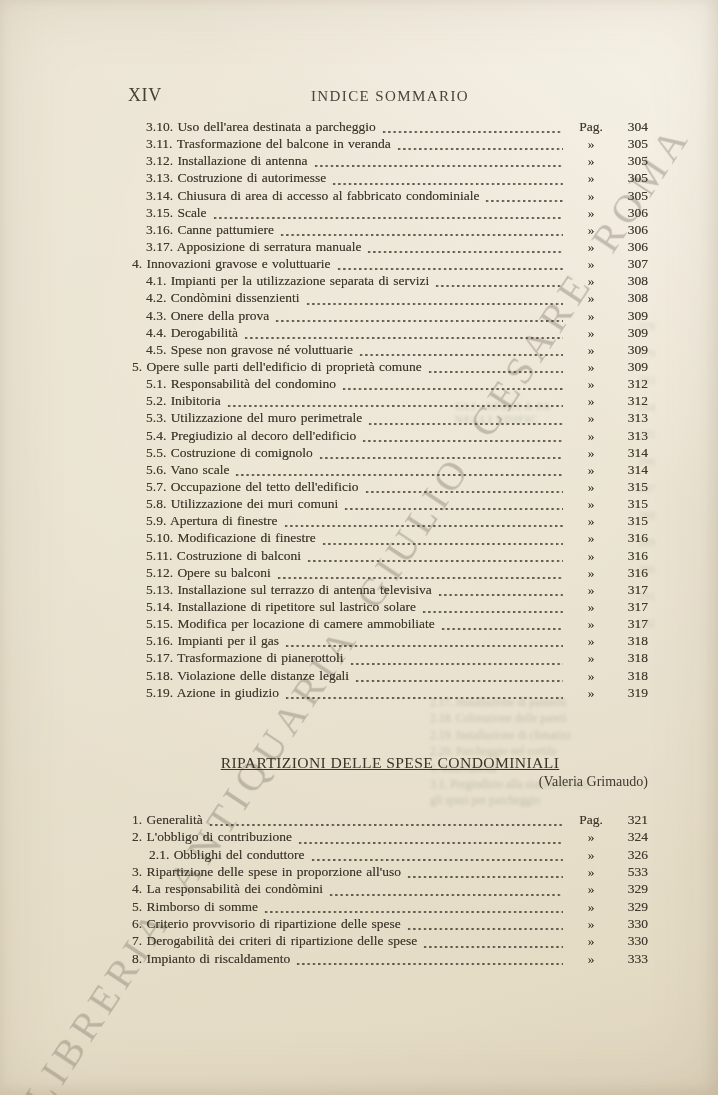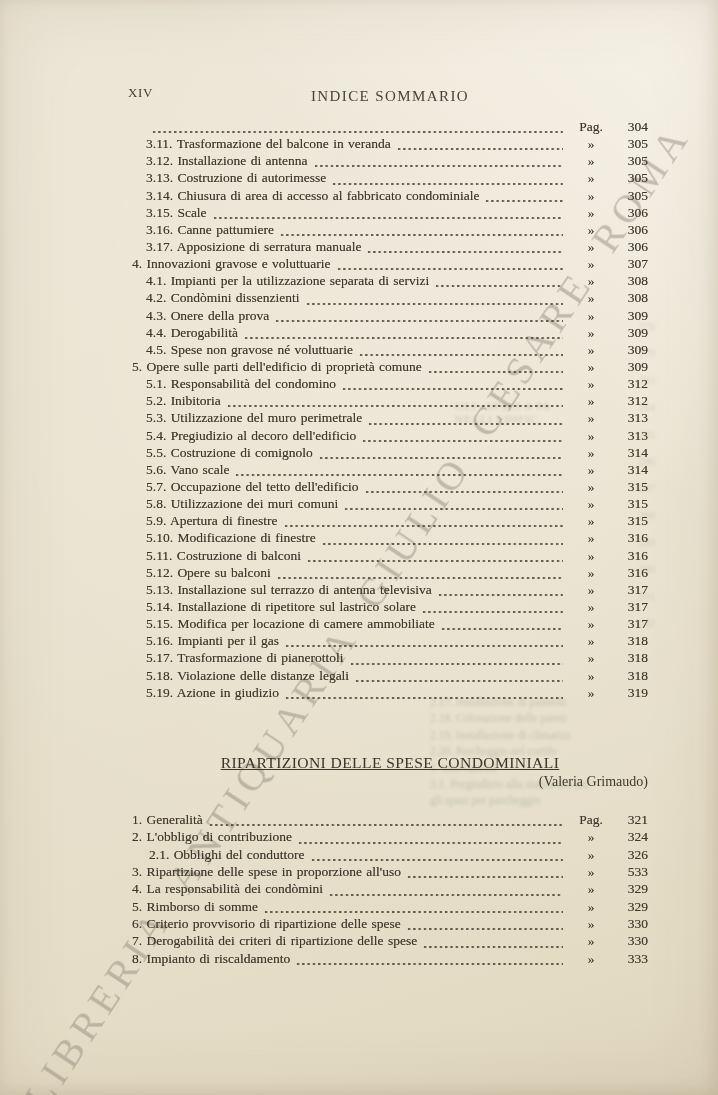--- a/index.html
+++ b/index.html
@@ -7,21 +7,21 @@
     position:relative;width:718px;height:1095px;overflow:hidden;
     font-family:"Liberation Serif","DejaVu Serif",serif;
     color:#3e382d;
     background:
       linear-gradient(225deg, rgba(253,250,242,.65) 0%, rgba(253,250,242,0) 30%),
       radial-gradient(130% 95% at 62% 28%, rgba(255,255,255,.22), rgba(0,0,0,0) 62%),
       linear-gradient(163deg,#ece5d5 0%, #e9e2cf 45%, #e4dbc5 88%, #ded4bc 100%);
     box-shadow:inset 0 0 70px rgba(115,95,65,.13), inset -6px 0 14px rgba(120,95,65,.08), inset 0 -6px 14px rgba(120,95,65,.07);
   }
   
-  .folio{position:absolute;left:128px;top:85px;font-size:13px;letter-spacing:.6px;color:#443f33;}
+  .folio{position:absolute;left:128px;top:85px;font-size:18px;letter-spacing:.6px;color:#443f33;}
   .running-title{position:absolute;left:132px;width:516px;top:88px;text-align:center;
     font-size:15px;letter-spacing:1.4px;color:#49443a;}
   
   .toc{position:absolute;left:132px;right:70px;z-index:3;}
   #toc1{top:119px;}
   #toc2{top:812px;}
   .row{display:flex;align-items:baseline;height:17.15px;font-size:13.5px;word-spacing:1px;
        text-shadow:0 0 .35px rgba(62,56,45,.55);}
   #toc2 .row{height:17.35px;}
   .row.sub{padding-left:14px;}
@@ -84,20 +84,21 @@
       <div>290</div>
       <div>291</div>
       <div>292</div>
     </div>
 
   <div class="folio">XIV</div>
   <div class="running-title">INDICE SOMMARIO</div>
 
   <div class="toc" id="toc1">
       <div class="row sub">
+        <span class="txt">3.10. Uso dell'area destinata a parcheggio</span>
         <span class="dots"></span>
         <span class="pag">Pag.</span>
         <span class="pnum">304</span>
       </div>
       <div class="row sub">
         <span class="txt">3.11. Trasformazione del balcone in veranda</span>
         <span class="dots"></span>
         <span class="pag">»</span>
         <span class="pnum">305</span>
       </div>

